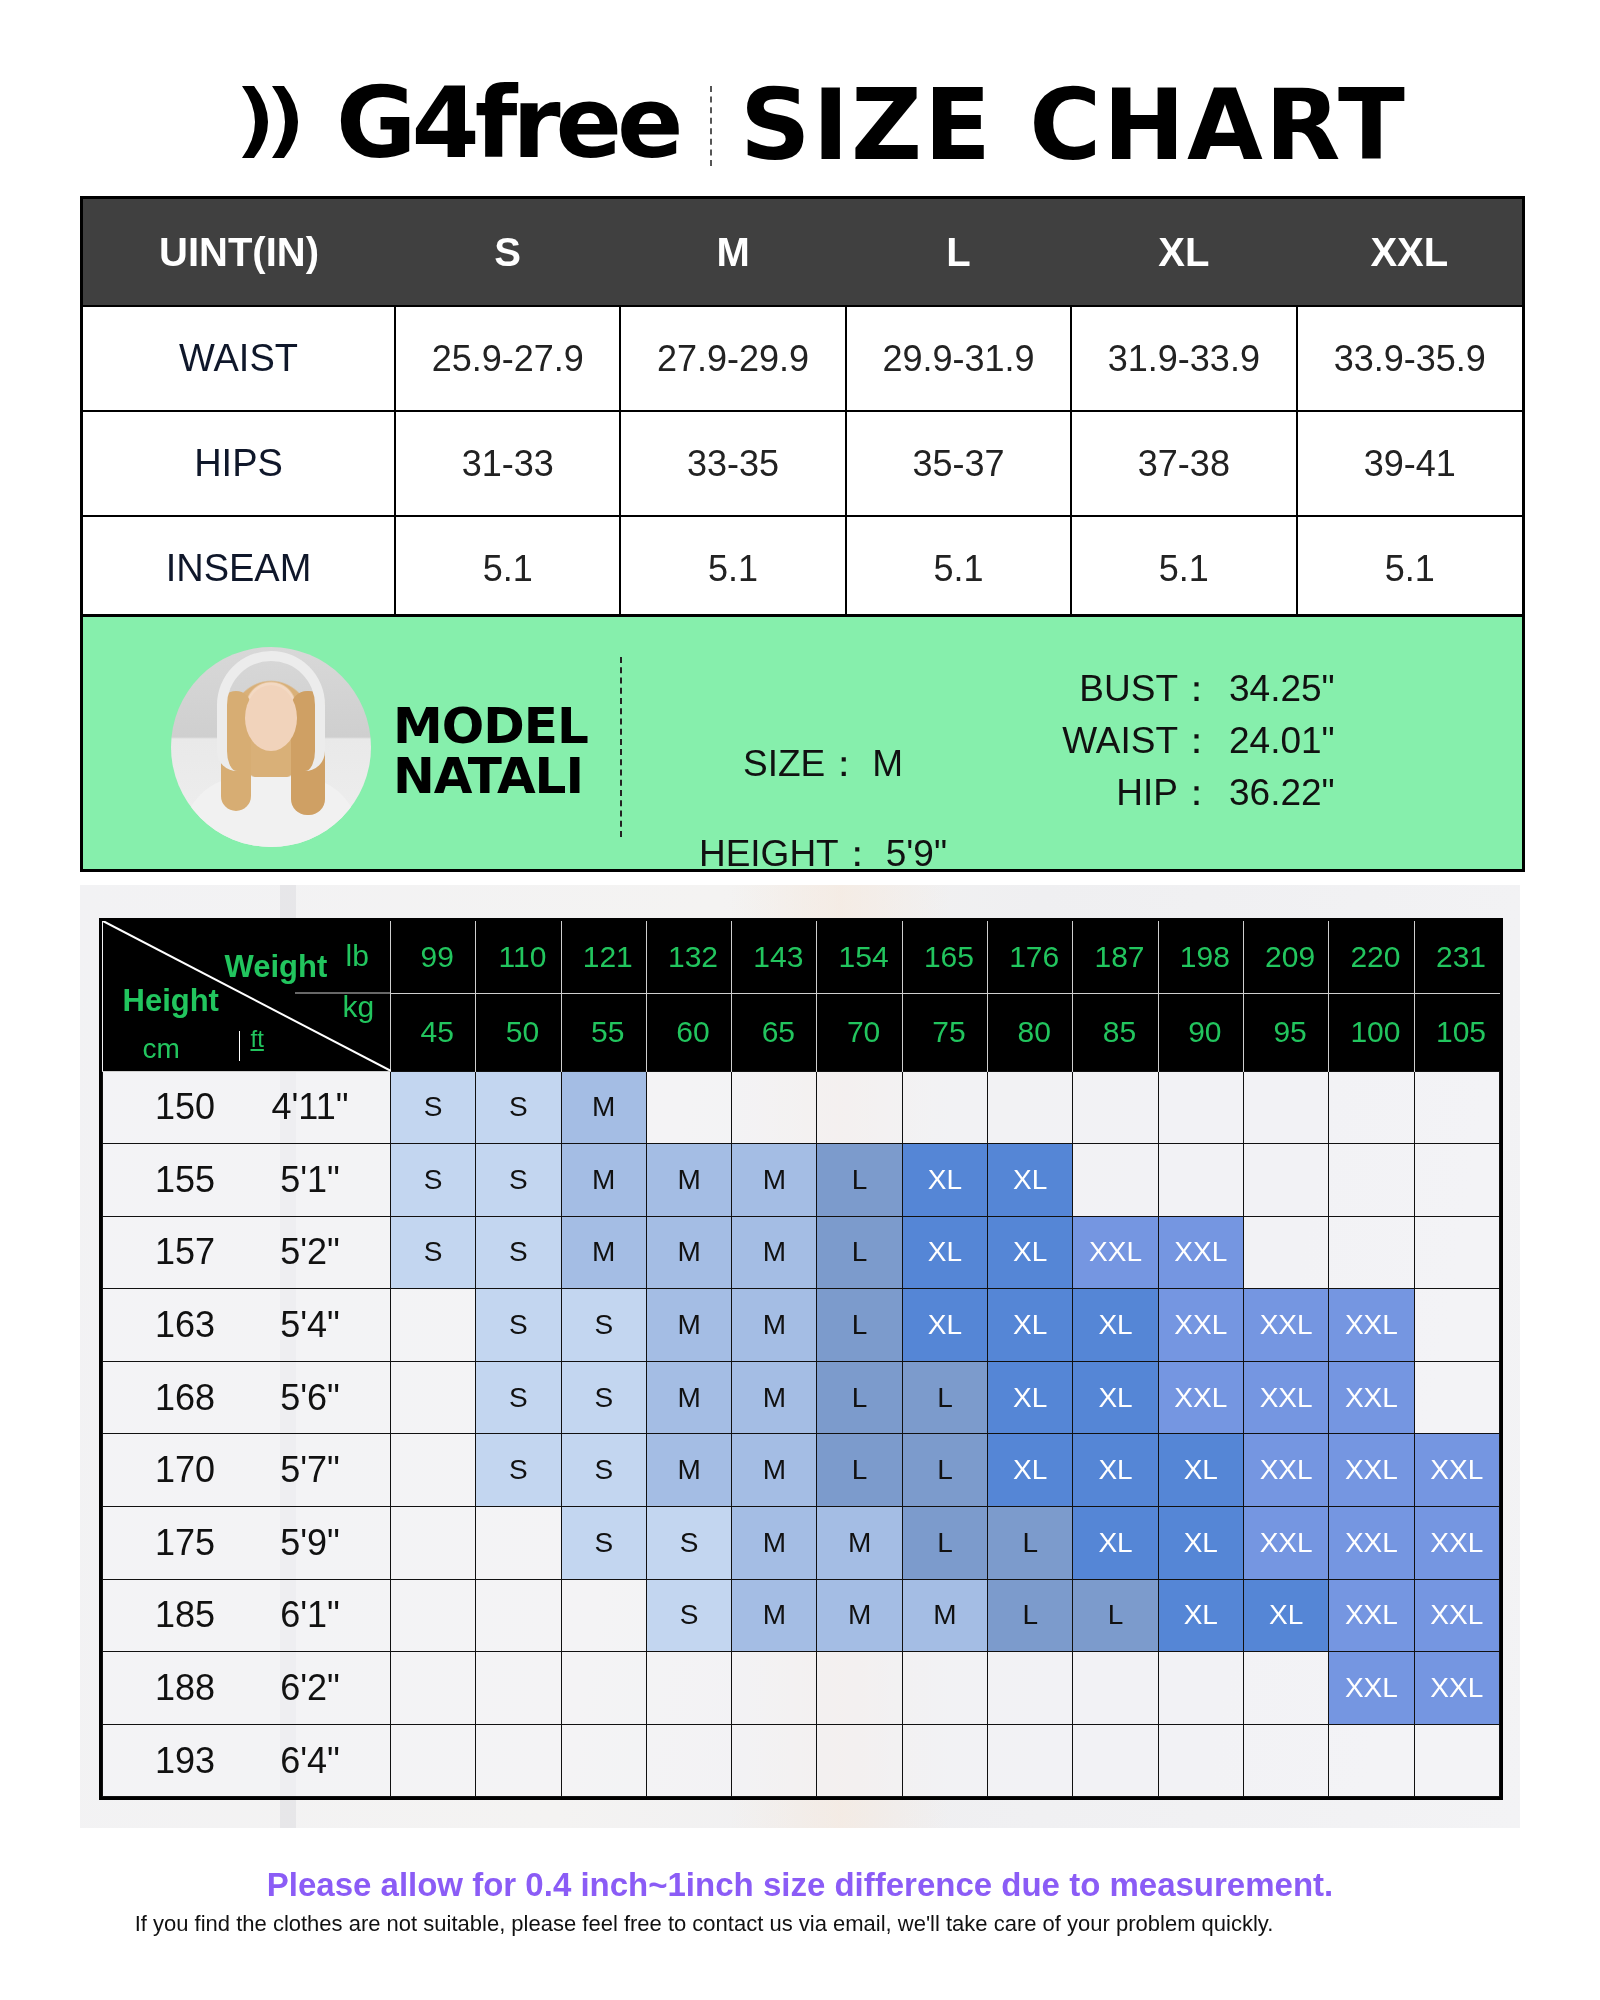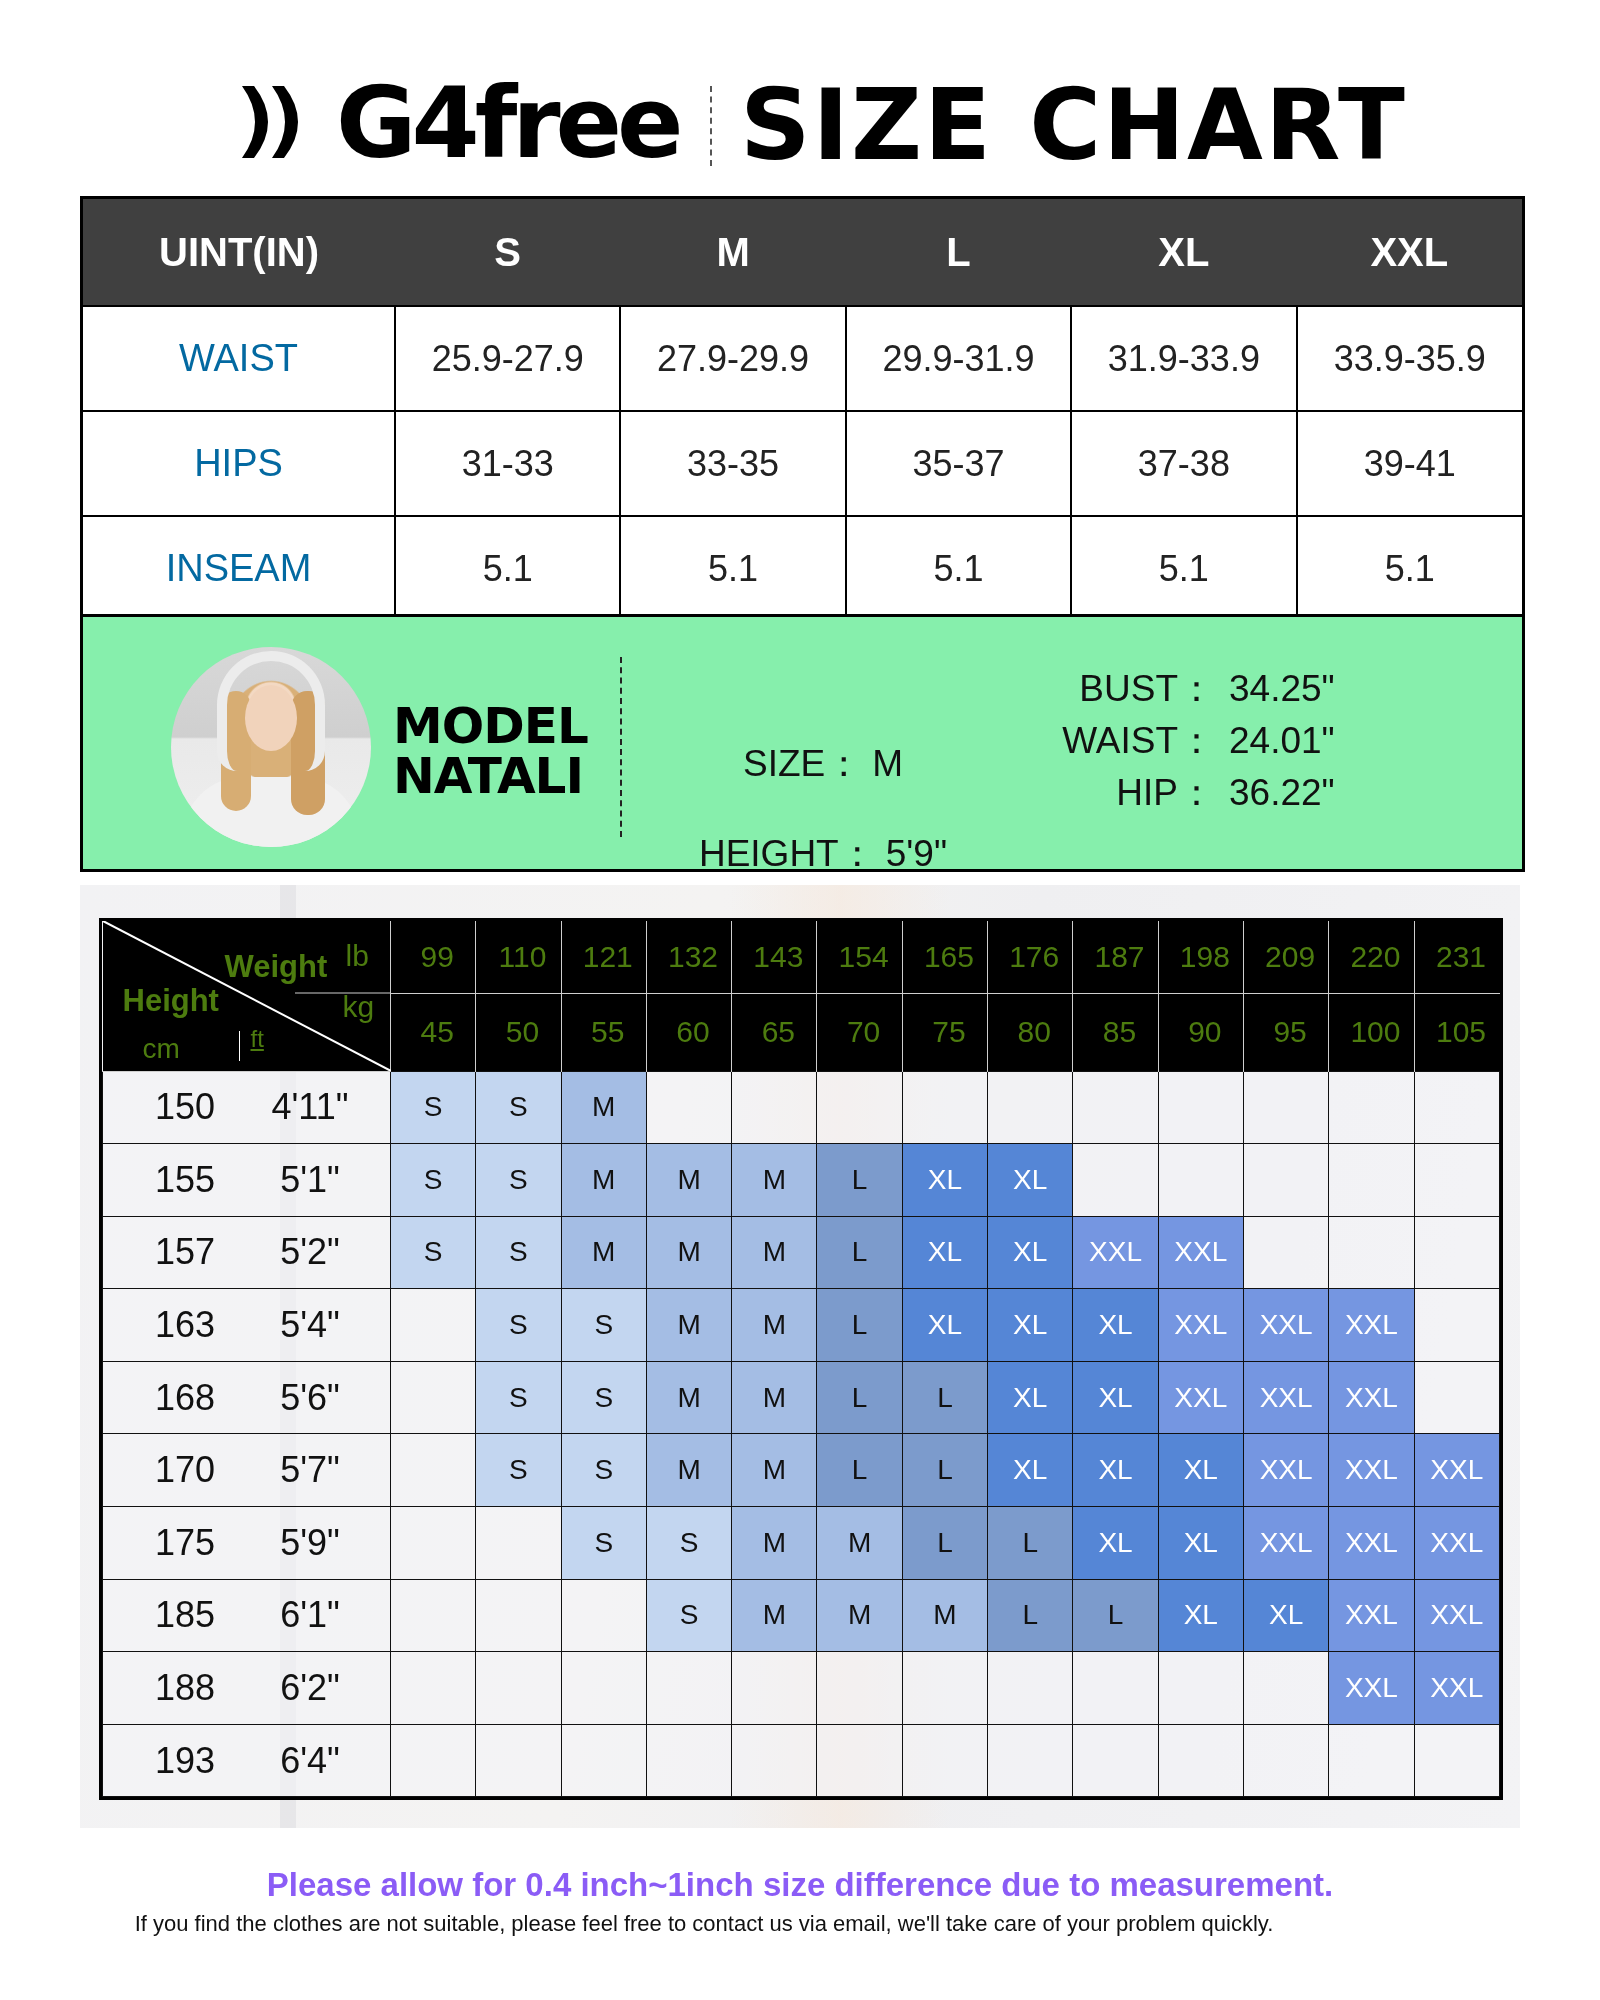--- a/index.html
+++ b/index.html
@@ -11,21 +11,21 @@
   .logo-mark { position: absolute; left: 238px; top: 26px; width: 82px; height: 72px; }
   .brand { position: absolute; left: 336px; top: 8px; font-size: 98px; font-weight: 700; letter-spacing: -5px; line-height: 110px; color: #000; font-family: "DejaVu Sans", sans-serif; }
   .header-divider { position: absolute; left: 710px; top: 26px; height: 80px; border-left: 2px dashed #555; }
   .title { position: absolute; left: 740px; top: 10px; font-size: 98px; font-weight: 700; letter-spacing: 2px; line-height: 110px; color: #000; font-family: "DejaVu Sans", sans-serif; }
 
   
   .meas { position: absolute; left: 80px; top: 196px; width: 1445px; border: 3px solid #000; border-bottom: none; }
   .meas table { width: 100%; border-collapse: collapse; table-layout: fixed; }
   .meas th { background: #404040; color: #fff; height: 107px; font-size: 40px; font-weight: 700; text-align: center; }
   .meas td { height: 105px; border: 2px solid #000; font-size: 36px; text-align: center; color: #222; background: #fff; }
-  .meas td.rowlabel { font-size: 38px; color: #0369a1; }
+  .meas td.rowlabel { font-size: 38px; color: #0f172a; }
   .meas tr td:first-child { border-left: none; }
   .meas tr td:last-child { border-right: none; }
   .meas col.c0 { width: 312px; }
 
   
   .model { position: absolute; left: 80px; top: 614px; width: 1445px; height: 258px; border: 3px solid #000; background: #86efac; }
   .avatar { position: absolute; left: 88px; top: 30px; width: 200px; height: 200px; border-radius: 50%;
     background: radial-gradient(circle at 50% 30%, #f3d9c3 0 14%, transparent 15%),
                 radial-gradient(ellipse at 50% 42%, #d9b078 0 30%, transparent 31%),
                 linear-gradient(180deg, #d8d8d8 0%, #cfcfcf 45%, #e9e9e9 46%, #efefef 100%);
@@ -47,21 +47,21 @@
   .model-measure .v { margin-left: 14px; }
 
   
   .grid-panel { position: absolute; left: 80px; top: 885px; width: 1440px; height: 943px;
     background: linear-gradient(100deg, #f2f2f4 0%, #f4f3f2 40%, #efeff1 60%, #f3f3f5 100%); }
   .grid-panel .bgstreak1 { position: absolute; left: 200px; top: 0; width: 16px; height: 943px; background: rgba(225,225,228,0.7); }
   .grid-panel .bgstreak2 { position: absolute; left: 650px; top: 0; width: 220px; height: 943px; background: linear-gradient(90deg, rgba(245,236,228,0) 0%, rgba(246,232,220,0.6) 50%, rgba(245,236,228,0) 100%); }
   .grid { position: absolute; left: 19px; top: 33px; width: 1404px; border: 3px solid #000; }
   .grid table { width: 100%; border-collapse: collapse; table-layout: fixed; }
   .grid col.hc { width: 288px; }
-  .grid .hdr th { background: #000; color: #4d7c0f; font-weight: 400; font-size: 30px; text-align: center; border-left: 1px solid #cfcfcf; padding-left: 8px; }
+  .grid .hdr th { background: #000; color: #22c55e; font-weight: 400; font-size: 30px; text-align: center; border-left: 1px solid #cfcfcf; padding-left: 8px; }
   .grid .hdr.lb th { height: 72px; border-bottom: 1px solid #cfcfcf; }
   .grid .hdr.kg th { height: 78px; }
   .grid .corner { position: relative; background: #000; color: #fff; border-left: none !important; }
   .corner svg { position: absolute; left: 0; top: 0; }
   .corner .w-label { position: absolute; left: 122px; top: 28px; font-size: 31px; font-weight: 700; }
   .corner .lb-label { position: absolute; left: 243px; top: 18px; font-size: 30px; }
   .corner .kg-label { position: absolute; left: 240px; top: 69px; font-size: 30px; }
   .corner .h-label { position: absolute; left: 20px; top: 62px; font-size: 31px; font-weight: 700; }
   .corner .cm-label { position: absolute; left: 40px; top: 112px; font-size: 28px; }
   .corner .ft-label { position: absolute; left: 148px; top: 104px; font-size: 24px; text-decoration: underline; }

